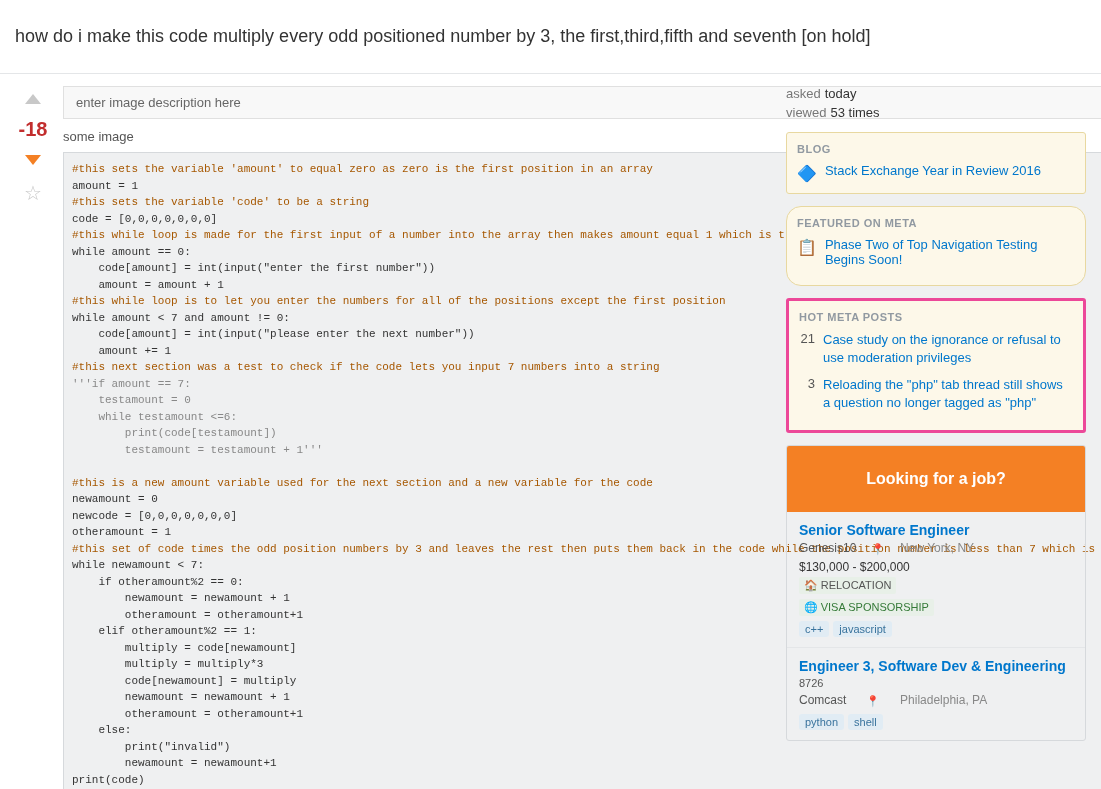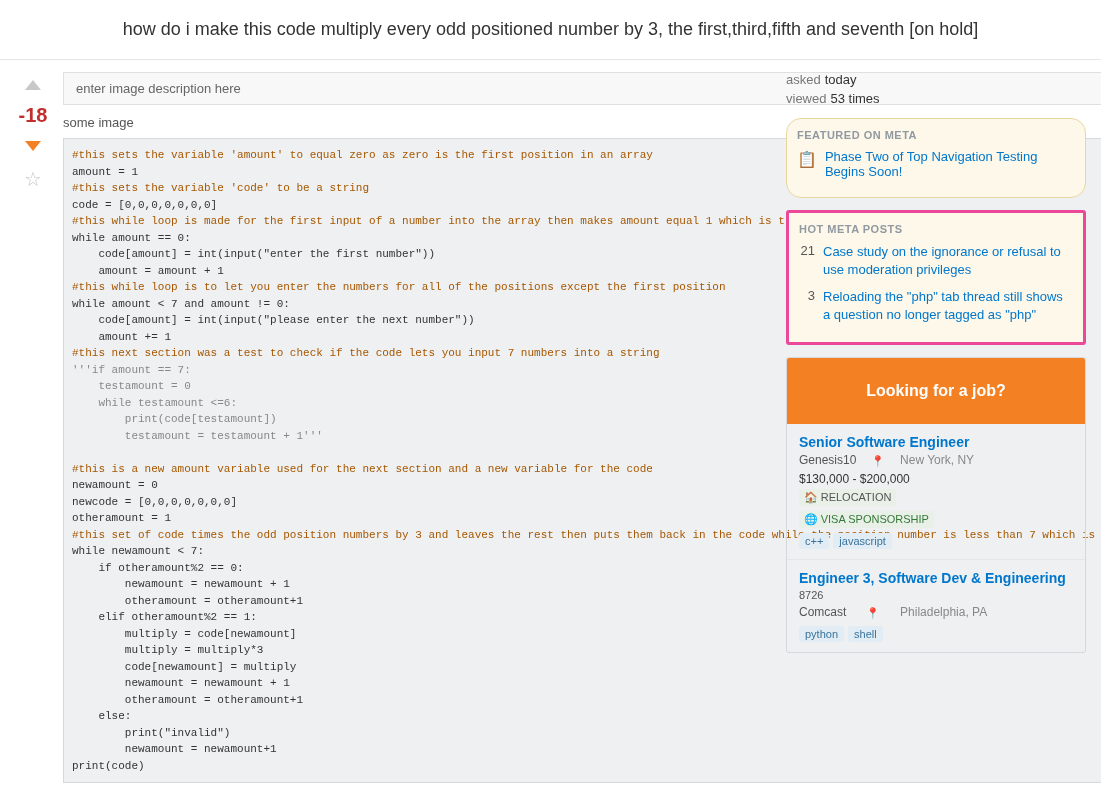--- a/index.html
+++ b/index.html
@@ -2,24 +2,23 @@
 <html><head>
   <meta charset="utf-8">
   <style>
     * { box-sizing: border-box; margin: 0; padding: 0; }
     body { font-family: Arial, sans-serif; font-size: 13px; color: #333; background: #fff; }
 
     .page-title {
       font-size: 18px;
       font-weight: normal;
       color: #333;
-      padding: 17px 15px;
+      padding: 24px 15px;
       border-bottom: 1px solid #e4e6e8;
       line-height: 1.4;
-      text-align: center;
     }
 
     .main-layout {
       display: flex;
       padding: 12px 15px;
       gap: 20px;
     }
 
     .left-col {
       flex: 1;
@@ -397,20 +396,27 @@
       <div class="meta-info-row">
         <span class="meta-label">asked</span>
         <span class="meta-value">today</span>
       </div>
       <div class="meta-info-row">
         <span class="meta-label">viewed</span>
         <span class="meta-value">53 times</span>
       </div>
     </div>
 
+    <div class="blog-section">
+      <div class="blog-title">BLOG</div>
+      <div class="blog-link">
+        <span class="blog-icon">🔷</span>
+        <span>Stack Exchange Year in Review 2016</span>
+      </div>
+    </div>
 
     <div class="meta-section">
       <div class="meta-featured-title">FEATURED ON META</div>
       <div class="meta-post-item">
         <span class="meta-icon">📋</span>
         <a class="meta-post-link">Phase Two of Top Navigation Testing Begins Soon!</a>
       </div>
     </div>
 
     <div class="hot-meta-section">

